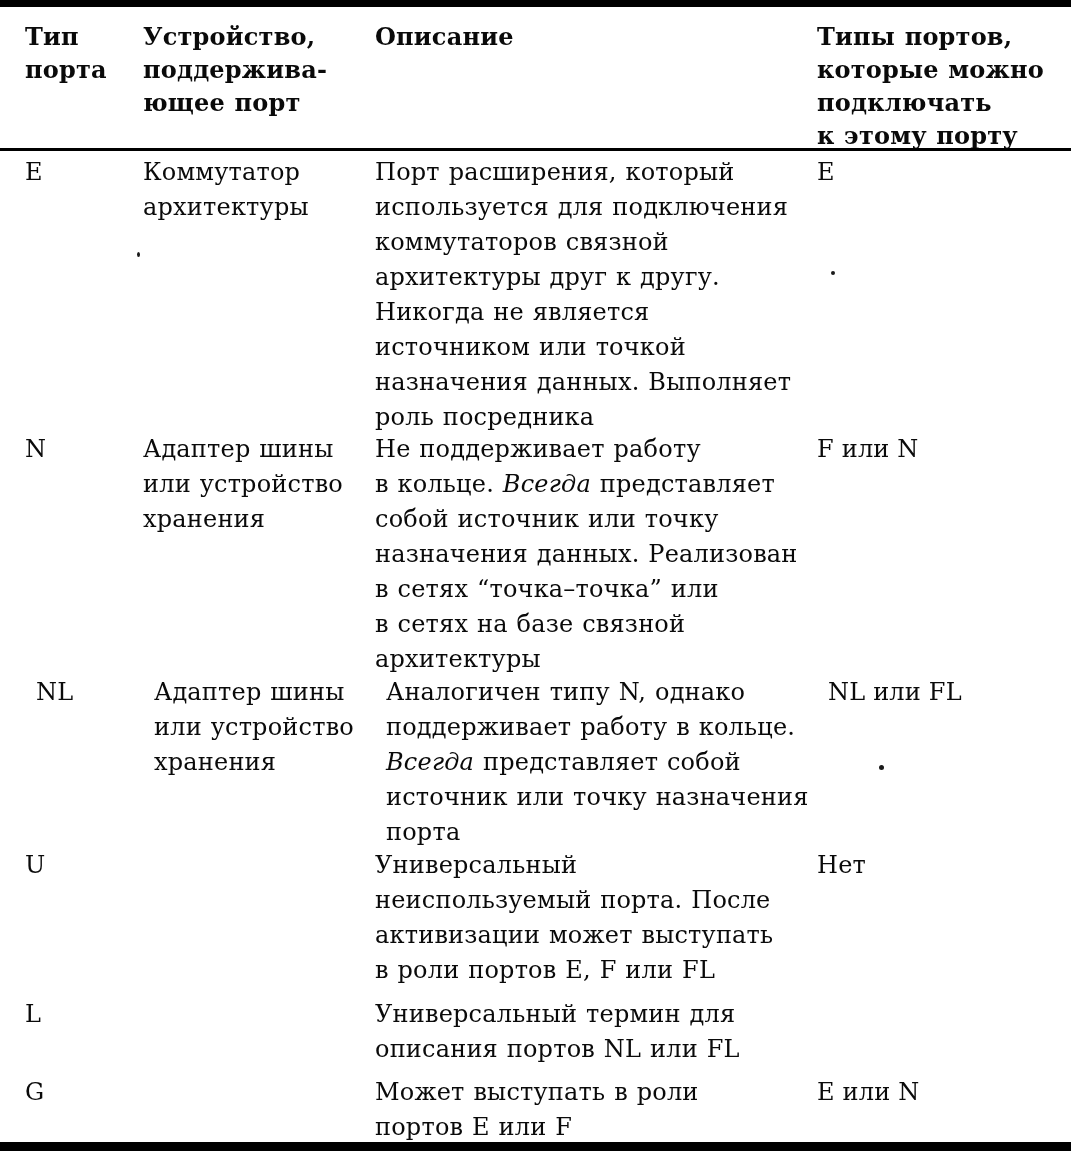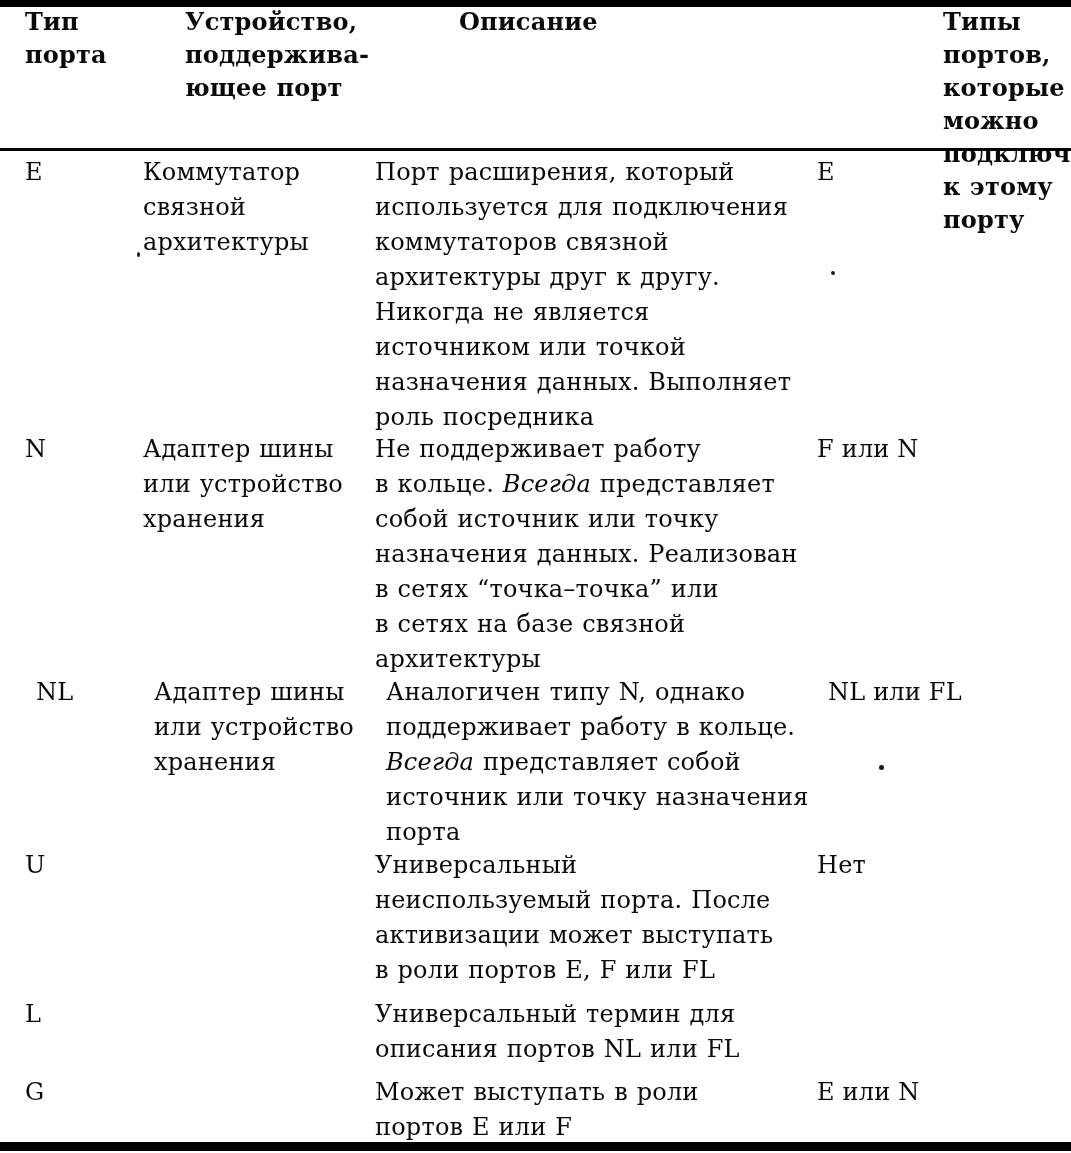--- a/index.html
+++ b/index.html
@@ -27,21 +27,21 @@
   
   .row {
     position: absolute;
     left: 0;
     width: 100%;
     display: grid;
     grid-template-columns: 118px 232px 442px auto;
     padding-left: 25px;
     align-items: start;
   }
-  .header-row { top: 5px; font-weight: bold; line-height: 33px; gap: 42px; }
+  .header-row { top: 20px; font-weight: bold; line-height: 33px; }
   .body-row { line-height: 35px; }
 
   .cell { display: block; }
   .tline { display: block; word-spacing: 1px; }
   i { font-style: italic; text-align: right; }
 
   
   .dot {
     position: absolute;
     background: #1a1a1a;
@@ -80,21 +80,20 @@
       </div>
   </div>
 
   <div class="rule rule-header"></div>
 
   <div id="rows">
       <div class="row body-row" style="top: 155px;">
     <div class="cell">E</div>
     <div class="cell">
           <div class="tline">Коммутатор</div>
-          <div class="tline">связной</div>
           <div class="tline">архитектуры</div>
         </div>
     <div class="cell">
           <div class="tline">Порт расширения, который</div>
           <div class="tline">используется для подключения</div>
           <div class="tline">коммутаторов связной</div>
           <div class="tline">архитектуры друг к другу.</div>
           <div class="tline">Никогда не является</div>
           <div class="tline">источником или точкой</div>
           <div class="tline">назначения данных. Выполняет</div>

